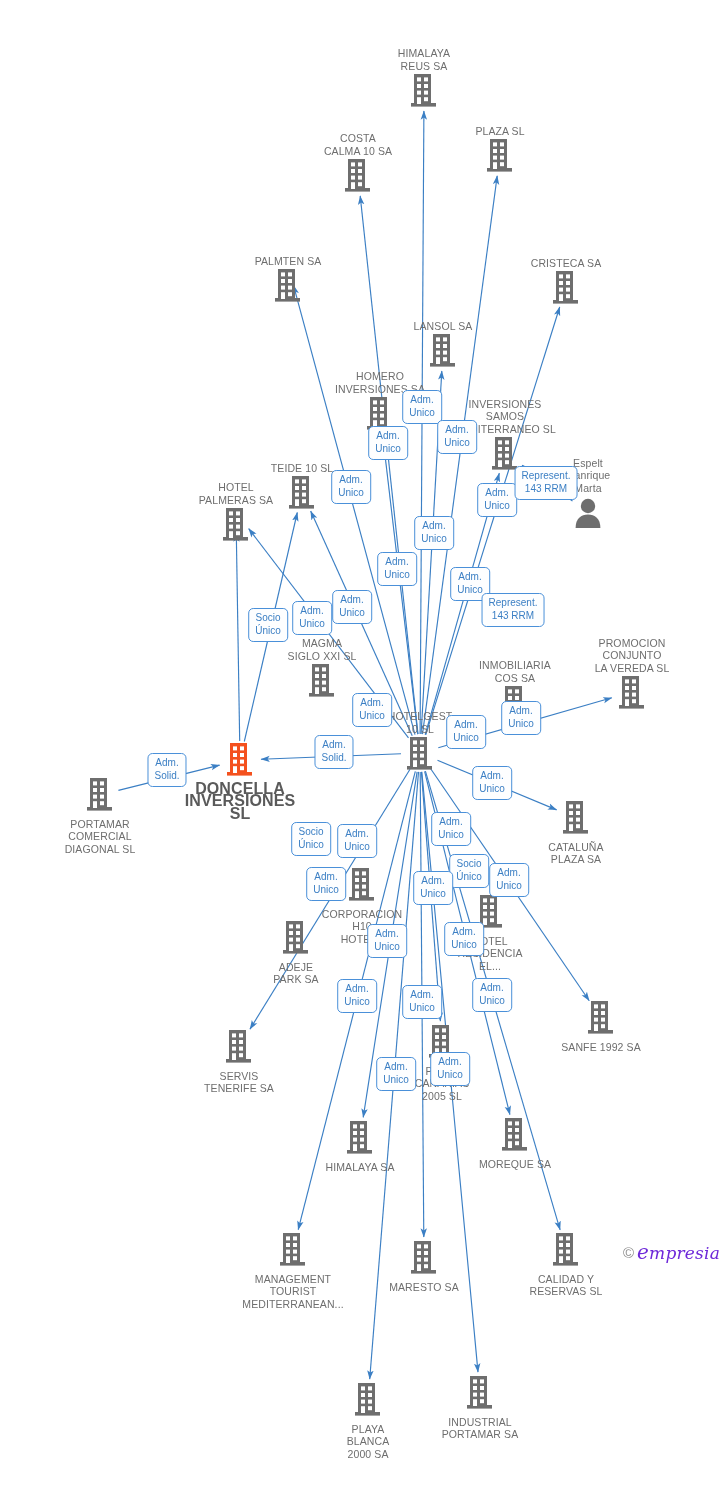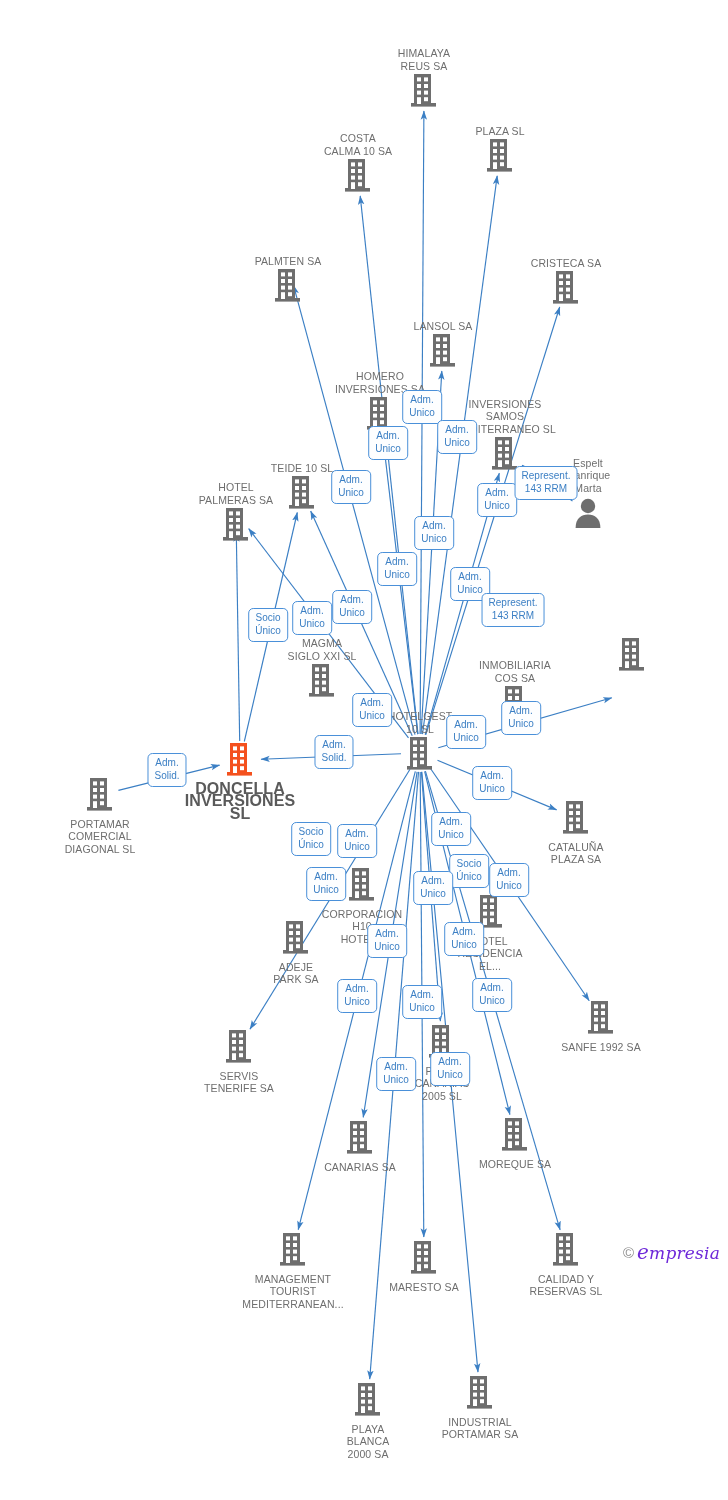--- a/index.html
+++ b/index.html
@@ -293,20 +293,23 @@
               <rect x="8" y="11" width="4" height="4"></rect>
               <rect x="15" y="11" width="4" height="4"></rect>
               <rect x="8" y="17.6" width="4" height="4"></rect>
               <rect x="15" y="17.6" width="4" height="4"></rect>
               <rect x="8" y="24.2" width="4" height="6.8"></rect>
               <rect x="15" y="24.2" width="4" height="4"></rect>
             </g>
           </svg></span>
       </div>
       <div class="node above" style="left: 632px; top: 636.8px;">
+        <span class="cap">PROMOCION
+CONJUNTO
+LA VEREDA SL</span>
         <span class="ico"><svg width="30" height="36" viewBox="0 0 30 36">
             <rect x="5" y="1" width="17" height="30" fill="#6e6e6e"></rect>
             <rect x="2" y="30" width="25" height="3.6" fill="#6e6e6e"></rect>
             <g fill="#ffffff">
               <rect x="8" y="4.4" width="4" height="4"></rect>
               <rect x="15" y="4.4" width="4" height="4"></rect>
               <rect x="8" y="11" width="4" height="4"></rect>
               <rect x="15" y="11" width="4" height="4"></rect>
               <rect x="8" y="17.6" width="4" height="4"></rect>
               <rect x="15" y="17.6" width="4" height="4"></rect>
@@ -507,21 +510,21 @@
               <rect x="8" y="4.4" width="4" height="4"></rect>
               <rect x="15" y="4.4" width="4" height="4"></rect>
               <rect x="8" y="11" width="4" height="4"></rect>
               <rect x="15" y="11" width="4" height="4"></rect>
               <rect x="8" y="17.6" width="4" height="4"></rect>
               <rect x="15" y="17.6" width="4" height="4"></rect>
               <rect x="8" y="24.2" width="4" height="6.8"></rect>
               <rect x="15" y="24.2" width="4" height="4"></rect>
             </g>
           </svg></span>
-        <span class="cap">CANARIAS SA</span>
+        <span class="cap">HIMALAYA SA</span>
       </div>
       <div class="node below" style="left: 515px; top: 1117px;">
         <span class="ico"><svg width="30" height="36" viewBox="0 0 30 36">
             <rect x="5" y="1" width="17" height="30" fill="#6e6e6e"></rect>
             <rect x="2" y="30" width="25" height="3.6" fill="#6e6e6e"></rect>
             <g fill="#ffffff">
               <rect x="8" y="4.4" width="4" height="4"></rect>
               <rect x="15" y="4.4" width="4" height="4"></rect>
               <rect x="8" y="11" width="4" height="4"></rect>
               <rect x="15" y="11" width="4" height="4"></rect>

